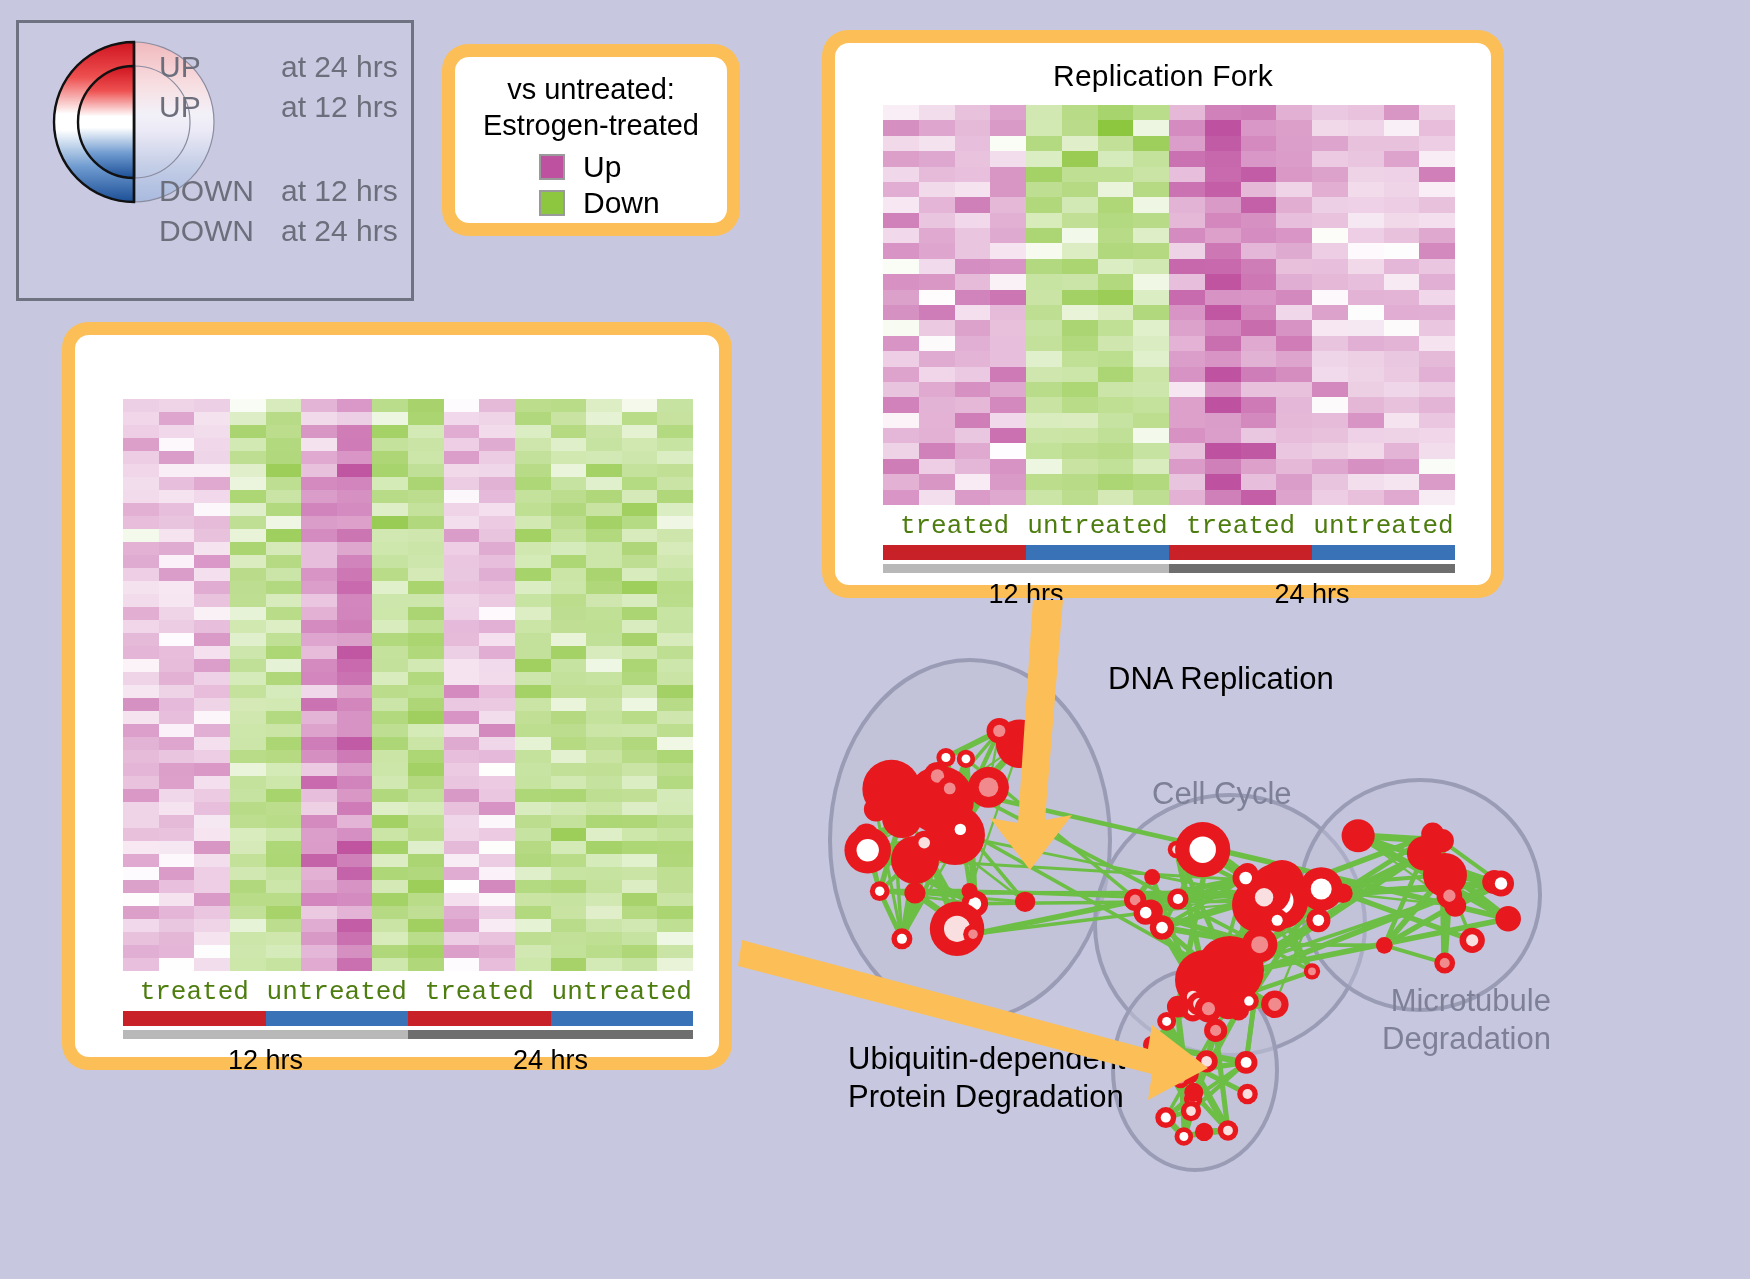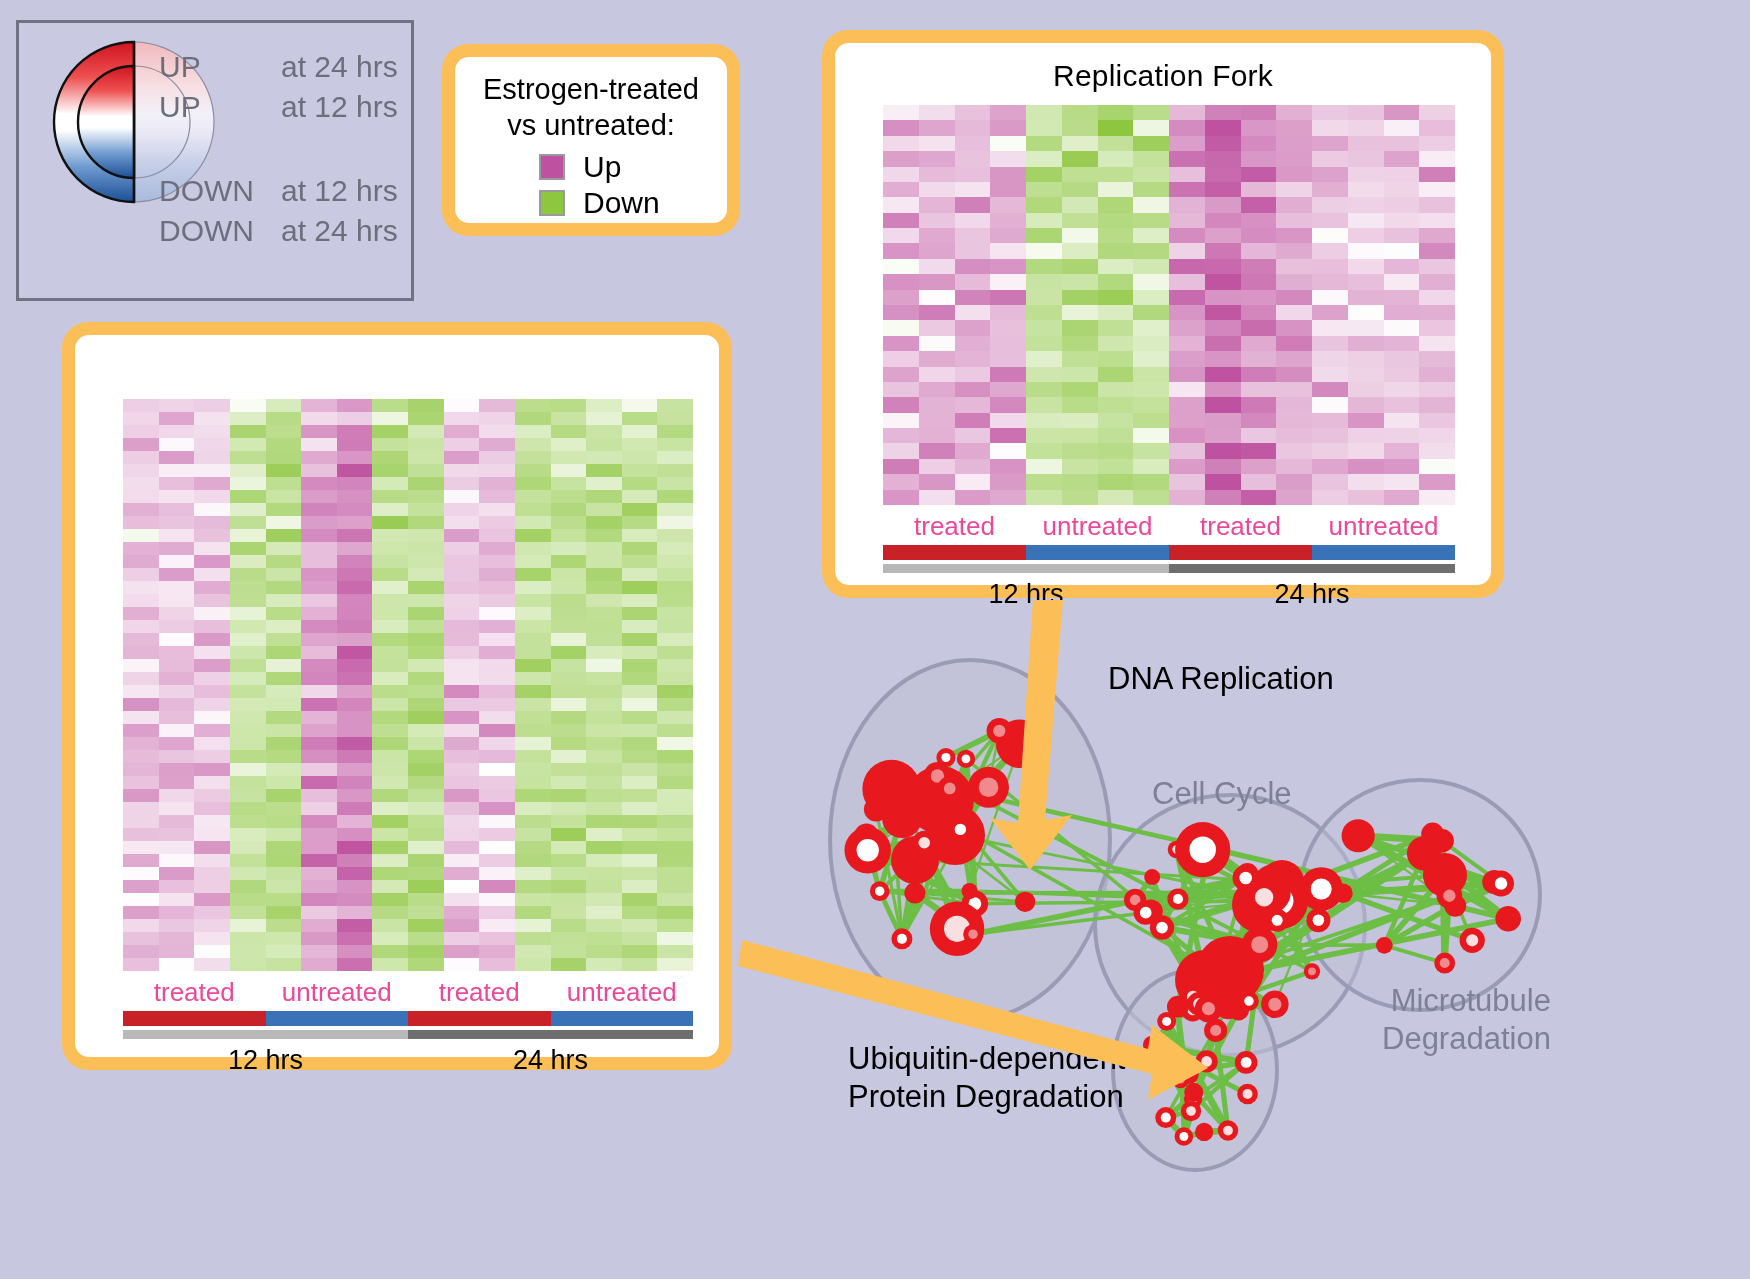--- a/index.html
+++ b/index.html
@@ -56,21 +56,21 @@
   #panel-rf{left:822px;top:30px;width:682px;height:568px;}
   #panel-apc{left:62px;top:322px;width:670px;height:748px;}
 
   .hm-wrap{position:absolute;}
   .hm{display:grid;width:100%;height:100%;}
   .hm i{display:block;}
 
   .axis{position:absolute;}
   .axis-labels{display:flex;}
   .axis-labels span{
-    flex:1;text-align:center;font-size:26px;color:#ec4899;line-height:34px;
+    flex:1;text-align:center;font-size:26px;color:#4d7c0f;line-height:34px;font-family:Liberation Mono, monospace;
   }
   .bar-row{display:flex;height:15px;margin-top:2px;}
   .bar-row div{flex:1;}
   .bar-row2{display:flex;height:9px;margin-top:4px;}
   .bar-row2 div{flex:1;}
   .time-row{display:flex;margin-top:3px;}
   .time-row span{flex:1;text-align:center;font-size:27px;color:#000;line-height:36px;}
 
   
   #network{position:absolute;left:790px;top:620px;width:960px;height:659px;}
@@ -130,22 +130,22 @@
         <span class="k">DOWN</span>
         <span class="v">at 24 hrs</span>
       </div>
     </div>
 
   </div>
 
   <div class="panel" id="legend2">
     <div class="panel-inner">
       <div class="l2-title">
+        <div>vs untreated:</div>
         <div>Estrogen-treated</div>
-        <div>vs untreated:</div>
       </div>
       <div class="l2-items">
         <div class="l2-item">
           <span class="l2-sw" style="background:#bf52a0"></span>
           <span class="l2-lab">Up</span>
         </div>
         <div class="l2-item">
           <span class="l2-sw" style="background:#8dc63f"></span>
           <span class="l2-lab">Down</span>
         </div>

